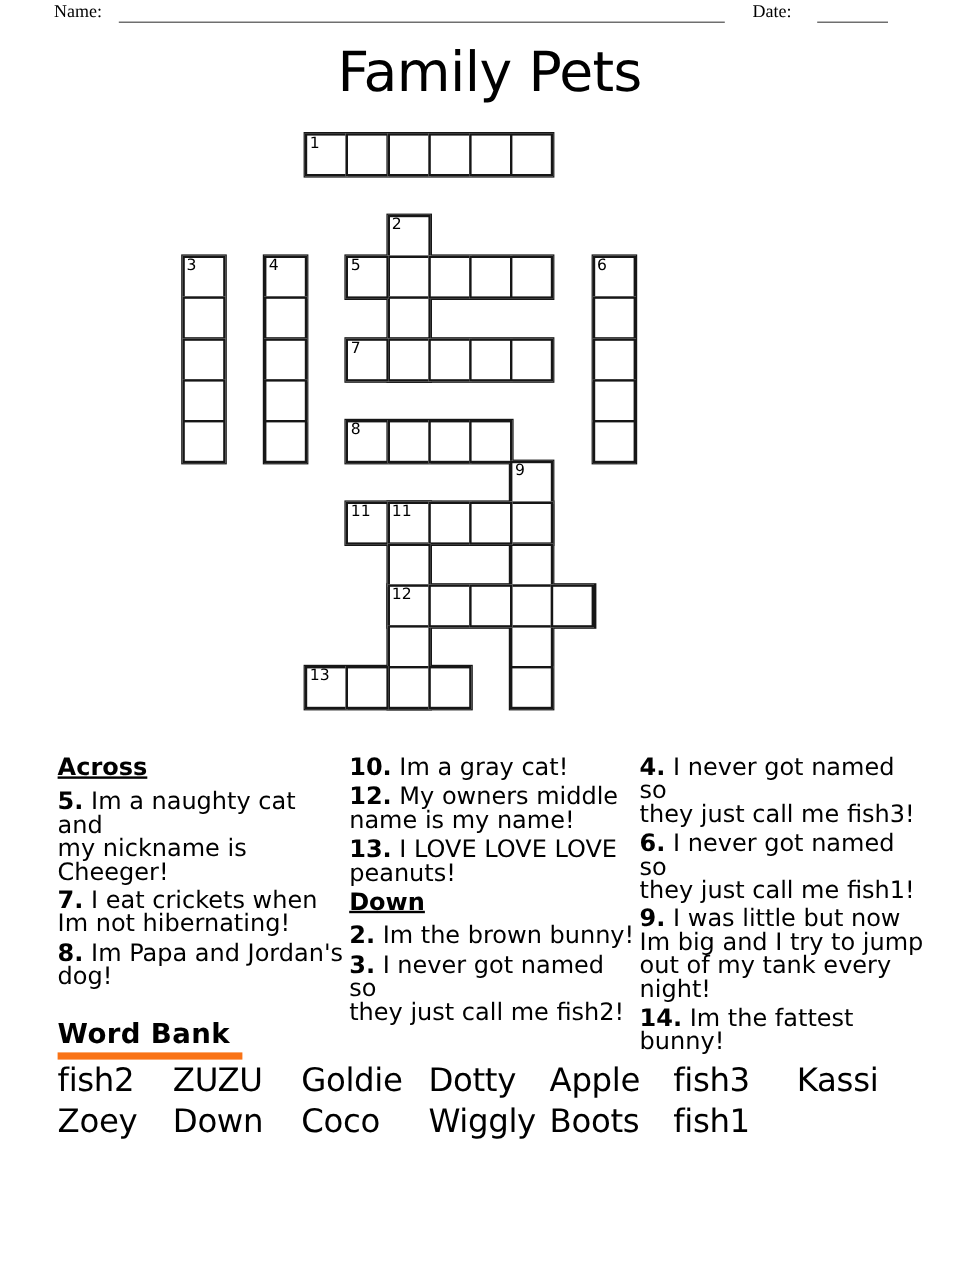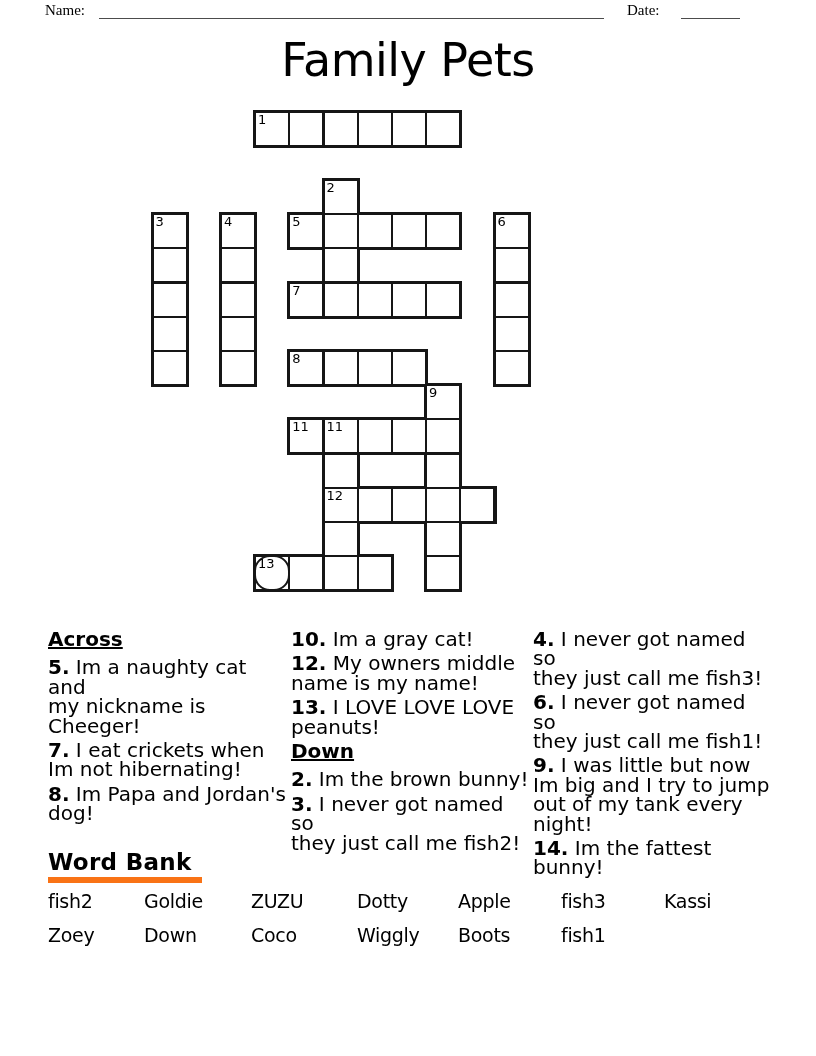--- a/index.html
+++ b/index.html
@@ -31,21 +31,21 @@
   .clue{margin:0 0 5px 0;}
   .clue b{font-weight:bold;}
   .clue-h{font-weight:bold;text-decoration:underline;margin:2px 0 9px 0;}
   .clue-col .clue-h:first-child{margin-top:0;}
 
   
   .wb-title{position:absolute;left:48px;top:849px;margin:0;font-size:23px;font-weight:bold;
             letter-spacing:.3px;border-bottom:6px solid #f97316;padding:0 10px 2px 0;}
   .wb-rows{position:absolute;left:48px;top:884px;width:720px;}
   .wb-row{display:grid;grid-template-columns:96px 107px 106px 101px 103px 103px auto;height:34px;}
-  .wb-word{font-size:19px;letter-spacing:-0.3px;line-height:34px;white-space:nowrap;}
+  .wb-word{font-size:27px;letter-spacing:-0.3px;line-height:34px;white-space:nowrap;}
 </style>
 </head>
 <body>
 
 <div class="page">
   <span class="nm-label">Name:</span>
   <div class="nm-line"></div>
   <span class="dt-label">Date:</span>
   <div class="dt-line"></div>
 
@@ -136,21 +136,21 @@
       <div class="cell" style="left: 239.4px; top: 307.8px; border-color: rgb(22, 22, 22);"></div>
       <div class="cell" style="left: 171px; top: 342px; border-color: rgb(22, 22, 22);"></div>
       <div class="cell" style="left: 171px; top: 376.2px; border-color: rgb(22, 22, 22);">
         <span class="cnum">12</span>
       </div>
       <div class="cell" style="left: 171px; top: 410.4px; border-color: rgb(22, 22, 22);"></div>
       <div class="cell" style="left: 171px; top: 444.6px; border-color: rgb(22, 22, 22);"></div>
       <div class="cell" style="left: 205.2px; top: 376.2px; border-color: rgb(22, 22, 22);"></div>
       <div class="cell" style="left: 239.4px; top: 376.2px; border-color: rgb(22, 22, 22);"></div>
       <div class="cell" style="left: 307.8px; top: 376.2px; border-color: rgb(22, 22, 22);"></div>
-      <div class="cell" style="left: 102.6px; top: 444.6px; border-color: rgb(22, 22, 22); border-radius: 16px;">
+      <div class="cell" style="left: 102.6px; top: 444.6px; border-color: rgb(22, 22, 22);">
         <span class="cnum">13</span>
       </div>
       <div class="cell" style="left: 136.8px; top: 444.6px; border-color: rgb(22, 22, 22);"></div>
       <div class="cell" style="left: 205.2px; top: 444.6px; border-color: rgb(22, 22, 22);"></div>
     </div>
 
   <div id="clue-col-0" class="clue-col" style="left:48px">
       <div class="clue-h">Across</div>
       <div class="clue"><b>5.</b> Im a naughty cat and<br> my nickname is Cheeger!</div>
       <div class="clue"><b>7.</b> I eat crickets when<br> Im not hibernating!</div>
@@ -168,22 +168,22 @@
       <div class="clue"><b>4.</b> I never got named so<br> they just call me fish3!</div>
       <div class="clue"><b>6.</b> I never got named so<br> they just call me fish1!</div>
       <div class="clue"><b>9.</b> I was little but now<br> Im big and I try to jump<br> out of my tank every<br> night!</div>
       <div class="clue"><b>14.</b> Im the fattest bunny!</div>
     </div>
 
   <h2 class="wb-title">Word Bank</h2>
   <div id="wb-rows" class="wb-rows">
       <div class="wb-row">
         <span class="wb-word">fish2</span>
+        <span class="wb-word">ZUZU</span>
         <span class="wb-word">Goldie</span>
-        <span class="wb-word">ZUZU</span>
         <span class="wb-word">Dotty</span>
         <span class="wb-word">Apple</span>
         <span class="wb-word">fish3</span>
         <span class="wb-word">Kassi</span>
       </div>
       <div class="wb-row">
         <span class="wb-word">Zoey</span>
         <span class="wb-word">Down</span>
         <span class="wb-word">Coco</span>
         <span class="wb-word">Wiggly</span>

